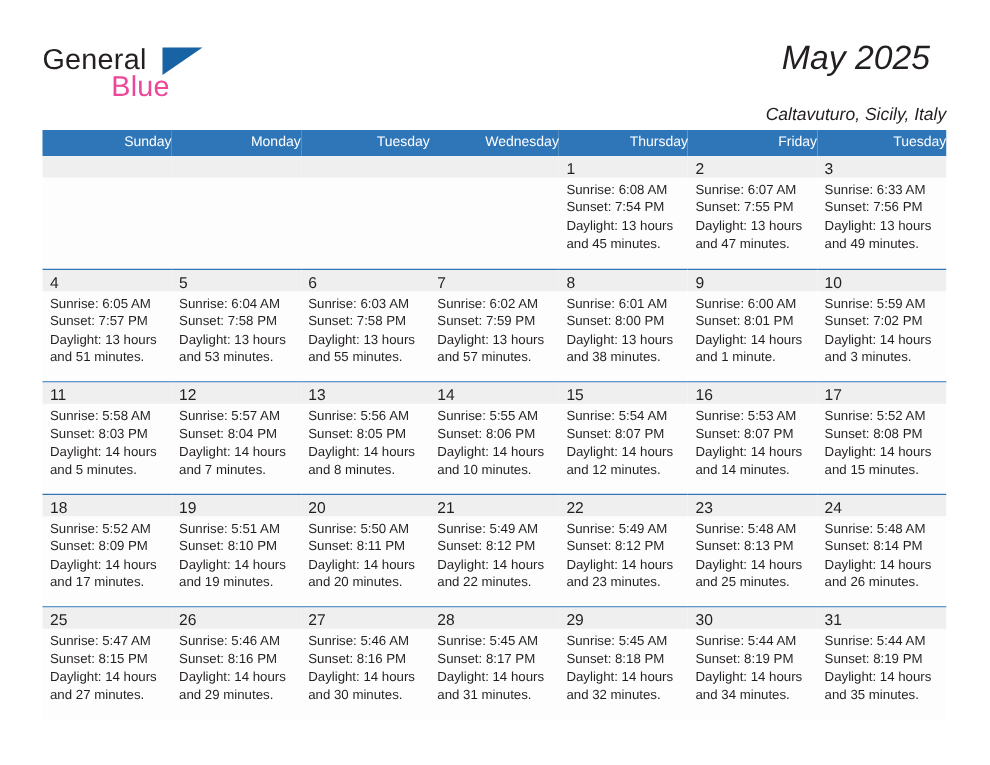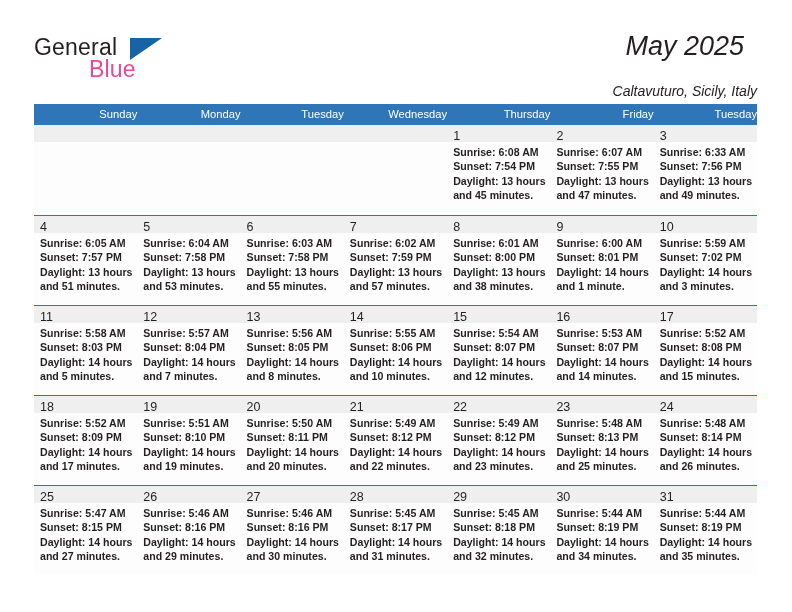--- a/index.html
+++ b/index.html
@@ -130,21 +130,20 @@
     box-sizing: border-box;
     padding: 1px 0 0 6px;
   }
   .daynum {
     font-size: 12.5px;
     color: #231f20;
     line-height: 16px;
   }
   .cell-body {
     padding: 3px 4px 0 6px;
-    font-weight: bold;
   }
   .cell-body div {
     font-size: 10.6px;
     line-height: 14.4px;
     color: #231f20;
     white-space: nowrap;
   }
   .empty .daynum-band { background: #efefef; }
   .empty .cell-body { visibility: hidden; }
 </style>

